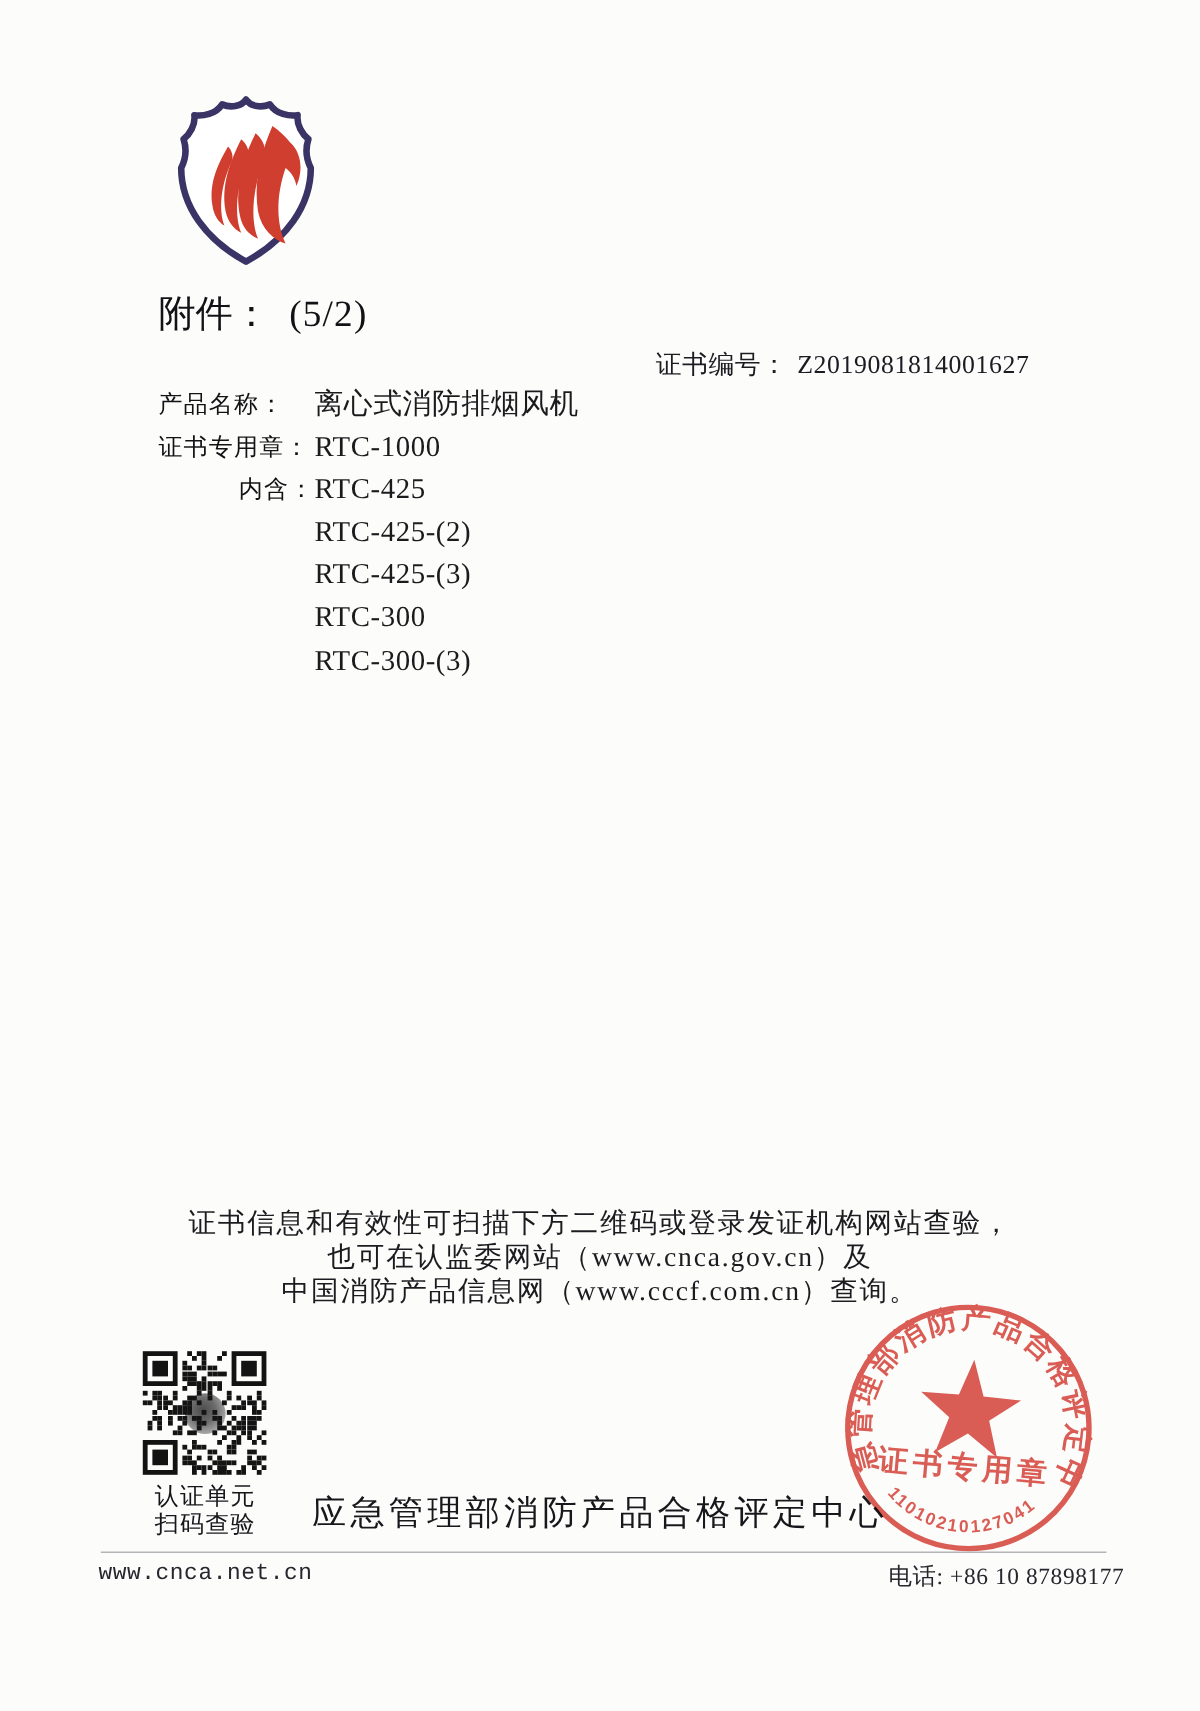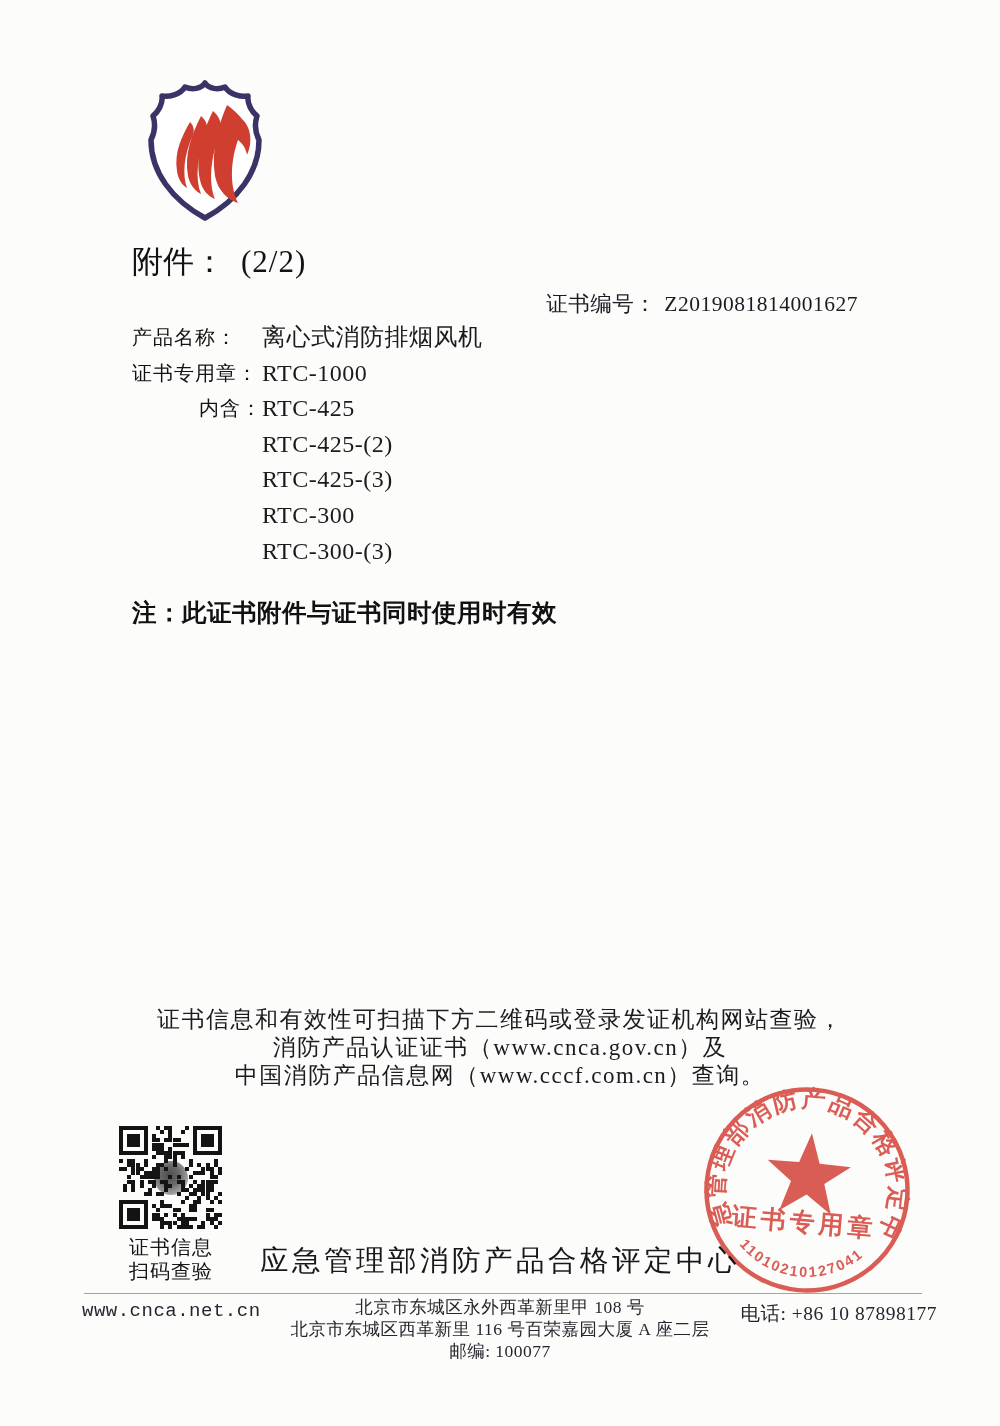--- a/index.html
+++ b/index.html
@@ -108,21 +108,21 @@
              C8 58 10 49 7 40 C12 36 17 28 16 20 C23 21 34 19 39 11 C46 14 55 13 59 7 Z" fill="#ffffff" stroke="#3a3366" stroke-width="5.5" stroke-linejoin="round"></path>
     <path d="M44 46 C36 60 28 76 31 95 C32 103 36 109 41 112 C36 99 38 78 47 59 C49 54 47 49 44 46 Z" fill="#cf3e2e"></path>
     <path d="M55 40 C46 58 38 78 42 100 C44 109 49 115 55 118 C49 103 51 80 60 58 C63 51 60 44 55 40 Z" fill="#cf3e2e"></path>
     <path d="M67 35 C57 55 49 80 54 104 C56 114 62 120 69 123 C62 106 65 80 74 57 C77 48 73 40 67 35 Z" fill="#cf3e2e"></path>
     <path d="M81 29 C72 50 65 74 69 100 C72 115 82 124 92 127 C83 108 85 84 92 64
              C96 67 100 72 101 79 C107 66 105 51 96 43 C92 38 87 33 81 29 Z" fill="#cf3e2e"></path>
   </svg>
 
 
   <div class="attachment">
-    <span>附件：</span><span class="att-val">(2/2)</span>
+    <span>附件：</span><span class="att-val">(5/2)</span>
   </div>
 
   <div class="cert-no">
     <span>证书编号：</span><span class="no-val">Z2019081814001627</span>
   </div>
 
   <div class="info">
     <div class="irow">
       <span class="ilabel">产品名称：</span>
       <span class="ivalue">离心式消防排烟风机</span>
@@ -146,25 +146,24 @@
     <div class="irow">
       <span class="ilabel"></span>
       <span class="ivalue">RTC-300</span>
     </div>
     <div class="irow">
       <span class="ilabel"></span>
       <span class="ivalue">RTC-300-(3)</span>
     </div>
   </div>
 
-  <div class="note">注：此证书附件与证书同时使用时有效</div>
 
   <div class="verify">
     <div>证书信息和有效性可扫描下方二维码或登录发证机构网站查验，</div>
-    <div>消防产品认证证书（www.cnca.gov.cn）及</div>
+    <div>也可在认监委网站（www.cnca.gov.cn）及</div>
     <div>中国消防产品信息网（www.cccf.com.cn）查询。</div>
   </div>
 
   <div class="qr" id="qr">
     <div class="qr-finder tl"></div>
     <div class="qr-finder tr"></div>
     <div class="qr-finder bl"></div>
     <div class="qr-logo"></div>
   <i style="left:37.1px;top:0.0px;width:4.1px;height:4.1px"></i>
       <i style="left:45.3px;top:0.0px;width:4.1px;height:4.1px"></i>
@@ -360,21 +359,21 @@
       <i style="left:49.4px;top:98.9px;width:4.1px;height:4.1px"></i>
       <i style="left:57.7px;top:98.9px;width:4.1px;height:4.1px"></i>
       <i style="left:61.8px;top:98.9px;width:4.1px;height:4.1px"></i>
       <i style="left:65.9px;top:98.9px;width:4.1px;height:4.1px"></i>
       <i style="left:70.0px;top:98.9px;width:4.1px;height:4.1px"></i>
       <i style="left:78.3px;top:98.9px;width:4.1px;height:4.1px"></i>
       <i style="left:82.4px;top:98.9px;width:4.1px;height:4.1px"></i>
       <i style="left:94.8px;top:98.9px;width:4.1px;height:4.1px"></i>
     </div>
   <div class="qr-caption">
-    <div>证书信息</div>
+    <div>认证单元</div>
     <div>扫码查验</div>
   </div>
 
   <div class="issuer">应急管理部消防产品合格评定中心</div>
 
   <svg class="stamp" viewBox="0 0 222 222" xmlns="http://www.w3.org/2000/svg">
     <defs>
       <path id="arcTop" d="M 39.12 152.5 A 83 83 0 1 1 182.88 152.5" fill="none"></path>
       <path id="arcBottom" d="M 39.75 160.9 A 87 87 0 0 0 182.25 160.9" fill="none"></path>
     </defs>
@@ -386,20 +385,15 @@
       <polygon transform="translate(111,98)" points="0,-44 -10.3,-14.2 -41.8,-13.6 -16.7,5.4 -25.9,35.6 0,17.6 25.9,35.6 16.7,5.4 41.8,-13.6 10.3,-14.2"></polygon>
       <text x="111" y="152" text-anchor="middle" font-size="25" letter-spacing="4" font-family="Liberation Serif, serif" font-weight="700">证书专用章</text>
       <text font-size="14.5" letter-spacing="2" font-family="Liberation Sans, sans-serif" font-weight="600">
         <textPath href="#arcBottom" startOffset="50%" text-anchor="middle">11010210127041</textPath>
       </text>
     </g>
   </svg>
 
   <div class="divider"></div>
   <div class="site">www.cnca.net.cn</div>
-  <div class="address">
-    <div>北京市东城区永外西革新里甲 108 号</div>
-    <div>北京市东城区西革新里 116 号百荣嘉园大厦 A 座二层</div>
-    <div>邮编: 100077</div>
-  </div>
   <div class="phone">电话: +86 10 87898177</div>
 
 </div>
 
 </body></html>

